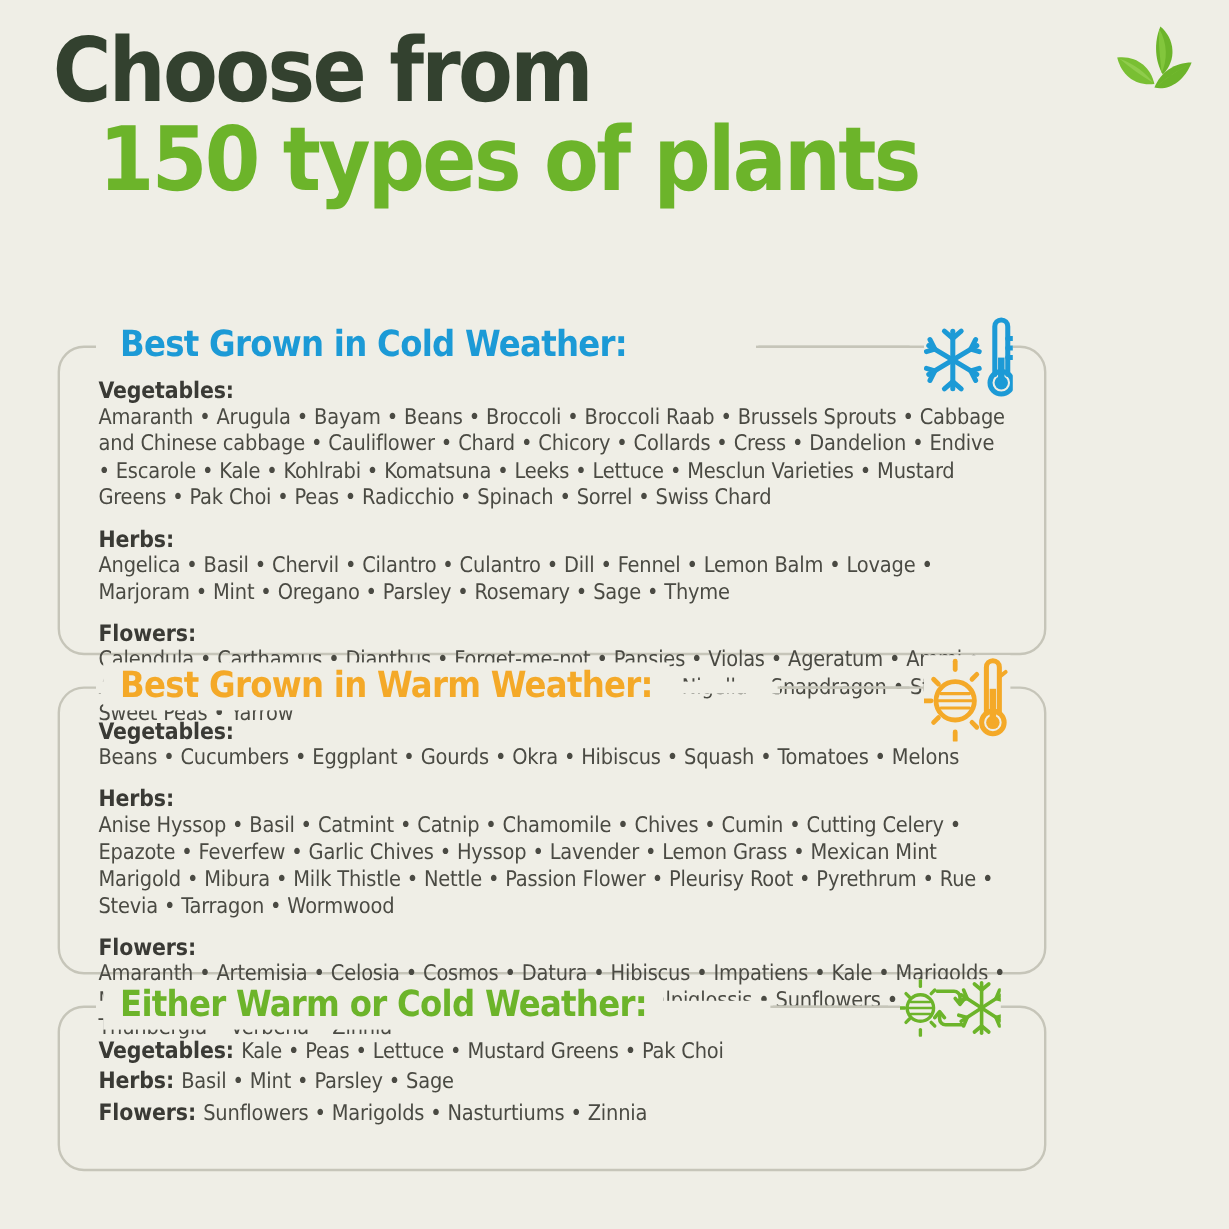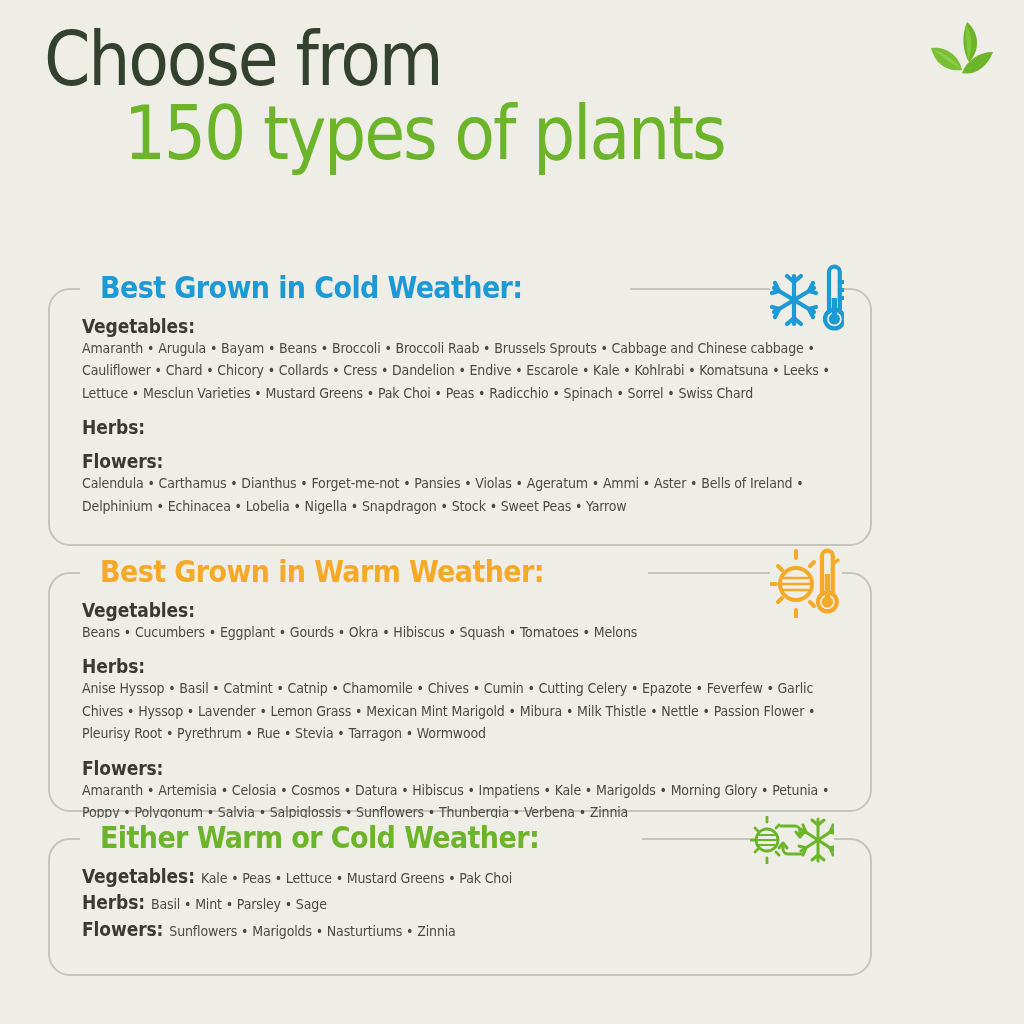--- a/index.html
+++ b/index.html
@@ -27,21 +27,21 @@
     height: 72px;
   }
 
   
   .headline {
     position: absolute;
     left: 44px;
     top: 22px;
     width: 760px;
     font-family: "DejaVu Sans Condensed", "Liberation Sans Narrow", "Liberation Sans", sans-serif;
-    font-weight: normal;
+    font-weight: bold;
     font-size: 74px;
     line-height: 74px;
     letter-spacing: -2.2px;
     color: #33412f;
   }
   .headline .line { display: block; white-space: nowrap; }
   .headline .accent { color: #6cb42a; text-align: center; }
 
   
   .section {
@@ -116,21 +116,21 @@
   .group-label {
     font-family: "DejaVu Sans Condensed", "Liberation Sans Narrow", "Liberation Sans", sans-serif;
     font-weight: bold;
     font-size: 19px;
     line-height: 21px;
     color: #3a3a35;
     letter-spacing: -0.1px;
   }
   .group-items {
     font-family: "DejaVu Sans Condensed", "Liberation Sans Narrow", "Liberation Sans", sans-serif;
-    font-size: 14px;
+    font-size: 18px;
     line-height: 22.4px;
     color: #4a4a43;
     letter-spacing: -0.15px;
   }
 
   
   .sec-body.inline .group { margin-bottom: 3px; }
   .sec-body.inline .row {
     display: flex;
     align-items: baseline;
@@ -189,20 +189,21 @@
     </svg>
   </div>
 
   <div class="sec-body">
     <div class="group">
       <div class="group-label">Vegetables:</div>
       <div class="group-items">Amaranth • Arugula • Bayam • Beans • Broccoli • Broccoli Raab • Brussels Sprouts • Cabbage and Chinese cabbage • Cauliflower • Chard • Chicory • Collards • Cress • Dandelion • Endive • Escarole • Kale • Kohlrabi • Komatsuna • Leeks • Lettuce • Mesclun Varieties • Mustard Greens • Pak Choi • Peas • Radicchio • Spinach • Sorrel • Swiss Chard</div>
     </div>
     <div class="group">
       <div class="group-label">Herbs:</div>
+      <div class="group-items">Angelica • Basil • Chervil • Cilantro • Culantro • Dill • Fennel • Lemon Balm • Lovage • Marjoram • Mint • Oregano • Parsley • Rosemary • Sage • Thyme</div>
     </div>
     <div class="group">
       <div class="group-label">Flowers:</div>
       <div class="group-items">Calendula • Carthamus • Dianthus • Forget-me-not • Pansies • Violas • Ageratum • Ammi • Aster • Bells of Ireland • Delphinium • Echinacea • Lobelia • Nigella • Snapdragon • Stock • Sweet Peas • Yarrow</div>
     </div>
   </div>
 </section>
 
 <section class="section s2">
   <div class="title-mask"></div>

